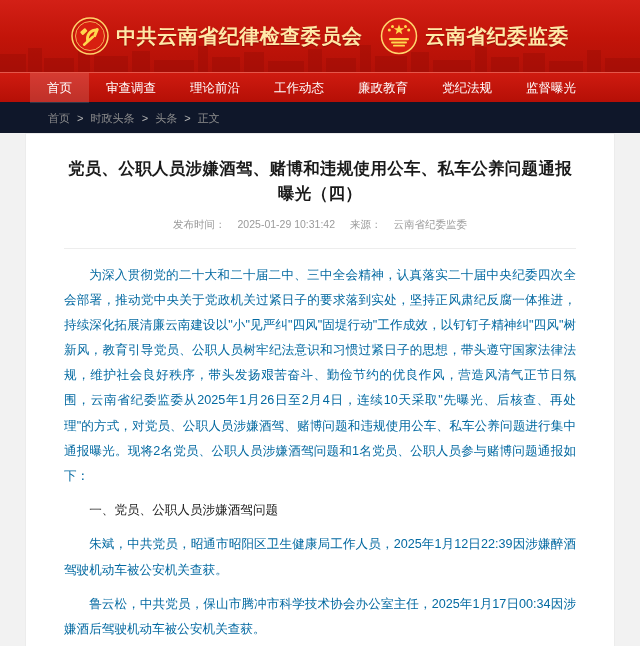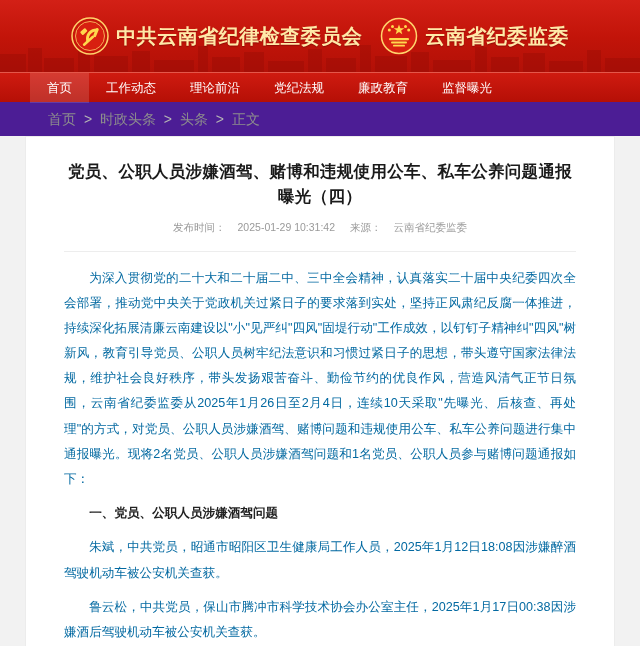--- a/index.html
+++ b/index.html
@@ -72,24 +72,24 @@
     background: rgba(255,255,255,0.14);
   }
 
   
   .content-wrap {
     width: 640px;
     background: #f2f2f2;
     padding: 0 0 0 0;
   }
   .breadcrumb {
-    font-size: 14px;
+    font-size: 11px;
     color: #8d8d8d;
     padding: 9px 0 7px 48px;
-    background: #4c1d95;
+    background: #0f172a;
   }
   .breadcrumb .sep { margin: 0 4px; color: #b5b5b5; }
   .card {
     margin: 0 25px;
     background: #ffffff;
     min-height: 520px;
     padding: 16px 38px 24px 38px;
     border: 1px solid #ececec;
     border-bottom: none;
   }
@@ -113,21 +113,21 @@
   .meta span { margin: 0 6px; }
   .body p {
     font-size: 12.6px;
     line-height: 2.0;
     color: #0369a1;
     margin: 0 0 9px 0;
     text-indent: 2em;
     text-align: justify;
   }
   .body p.subhead {
-    font-weight: bold;
+    font-weight: normal;
     color: #222;
   }
 </style>
 </head>
 <body>
 
 <div class="page">
 
   <div class="banner">
     <svg class="banner-city" viewBox="0 0 640 34" preserveAspectRatio="none">
@@ -193,24 +193,25 @@
             </g>
           </svg>
         </span>
         <span class="org-title">云南省纪委监委</span>
       </div>
     </div>
   </div>
 
   <div class="nav">
     <div class="nav-item active">首页</div>
+    <div class="nav-item">审查调查</div>
+    <div class="nav-item">理论前沿</div>
     <div class="nav-item">工作动态</div>
-    <div class="nav-item">理论前沿</div>
+    <div class="nav-item">廉政教育</div>
     <div class="nav-item">党纪法规</div>
-    <div class="nav-item">廉政教育</div>
     <div class="nav-item">监督曝光</div>
   </div>
 
   <div class="content-wrap">
 
     <div class="breadcrumb">
       <span>首页</span>
       <span class="sep">&gt;</span>
       <span>时政头条</span>
       <span class="sep">&gt;</span>
@@ -224,22 +225,22 @@
       <div class="doc-title">党员、公职人员涉嫌酒驾、赌博和违规使用公车、私车公养问题通报曝光（四）</div>
 
       <div class="meta">
         <span>发布时间：</span><span>2025-01-29 10:31:42</span>
         <span>来源：</span><span>云南省纪委监委</span>
       </div>
 
       <div class="body">
         <p>为深入贯彻党的二十大和二十届二中、三中全会精神，认真落实二十届中央纪委四次全会部署，推动党中央关于党政机关过紧日子的要求落到实处，坚持正风肃纪反腐一体推进，持续深化拓展清廉云南建设以"小"见严纠"四风"固堤行动"工作成效，以钉钉子精神纠"四风"树新风，教育引导党员、公职人员树牢纪法意识和习惯过紧日子的思想，带头遵守国家法律法规，维护社会良好秩序，带头发扬艰苦奋斗、勤俭节约的优良作风，营造风清气正节日氛围，云南省纪委监委从2025年1月26日至2月4日，连续10天采取"先曝光、后核查、再处理"的方式，对党员、公职人员涉嫌酒驾、赌博问题和违规使用公车、私车公养问题进行集中通报曝光。现将2名党员、公职人员涉嫌酒驾问题和1名党员、公职人员参与赌博问题通报如下：</p>
         <p class="subhead">一、党员、公职人员涉嫌酒驾问题</p>
-        <p>朱斌，中共党员，昭通市昭阳区卫生健康局工作人员，2025年1月12日18:08因涉嫌醉酒驾驶机动车被公安机关查获。</p>
-        <p>鲁云松，中共党员，保山市腾冲市科学技术协会办公室主任，2025年1月17日00:38因涉嫌酒后驾驶机动车被公安机关查获。</p>
+        <p>朱斌，中共党员，昭通市昭阳区卫生健康局工作人员，2025年1月12日22:39因涉嫌醉酒驾驶机动车被公安机关查获。</p>
+        <p>鲁云松，中共党员，保山市腾冲市科学技术协会办公室主任，2025年1月17日00:34因涉嫌酒后驾驶机动车被公安机关查获。</p>
         <p class="subhead">二、党员、公职人员参与赌博问题</p>
 
       </div>
 
     </div>
   </div>
 
 </div>
 
 </body></html>

